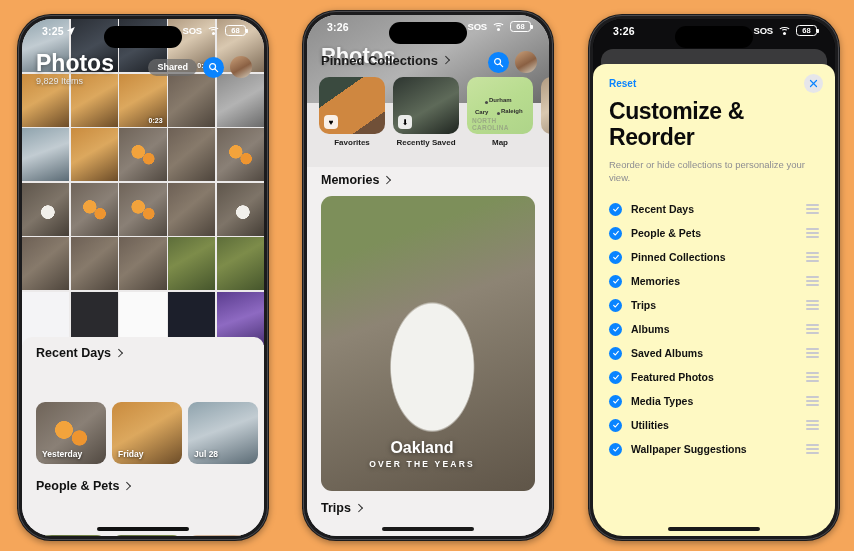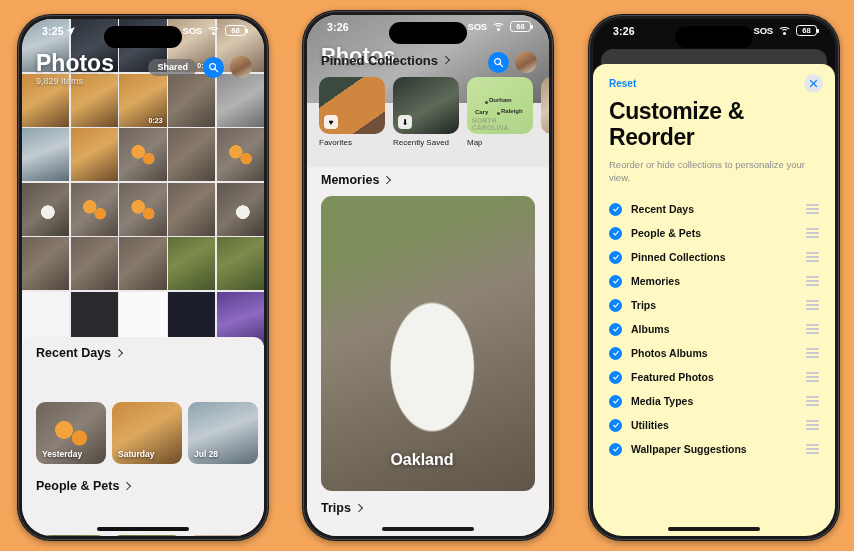--- a/index.html
+++ b/index.html
@@ -164,21 +164,21 @@
   }
   .p2-actions { position:absolute; top:36px; right:12px; z-index:24; display:flex; gap:6px; align-items:center;}
   .p2-pinned-head {
     position:absolute; top: 38px; left: 14px; z-index: 23;
     display:flex; align-items:center; gap:5px;
     font-size: 13px; font-weight: bold; color:#1a1a1a;
   }
   .pin-row { position:absolute; top: 62px; left: 12px; right:0; display:flex; gap:8px; z-index:23;}
   .pin-item { width: 66px; flex:0 0 auto; }
   .pin-thumb { width: 66px; height: 57px; border-radius: 10px; overflow:hidden; position:relative;}
-  .pin-cap { text-align:left; font-size: 8px; color:#1c1c1c; margin-top: 4px; font-weight:400;}
+  .pin-cap { text-align:center; font-size: 8px; color:#1c1c1c; margin-top: 4px; font-weight:700;}
   .pin-badge {
     position:absolute; left: 5px; bottom: 5px; width: 14px; height: 14px;
     border-radius: 4px; background: rgba(255,255,255,.88);
     display:flex; align-items:center; justify-content:center; font-size: 8px;
   }
   .p2-body { position:absolute; top: 152px; left:0; right:0; bottom:0; background:#f2f0f0;}
   .memory-card {
     position: relative; margin: 5px 14px 0 14px; height: 295px;
     border-radius: 11px; overflow:hidden;
   }
@@ -324,21 +324,21 @@
         <div class="p1-sheet">
           <div class="sec-head">
             <span>Recent Days</span>
             <span class="chev"></span>
           </div>
           <div class="row-scroll">
             <div class="card im-mush">
               <span class="lbl">Yesterday</span>
             </div>
             <div class="card im-dog">
-              <span class="lbl">Saturday</span>
+              <span class="lbl">Friday</span>
             </div>
             <div class="card im-room">
               <span class="lbl">Jul 28</span>
             </div>
 
           </div>
 
           <div class="sec-head" style="padding-top:15px">
             <span>People &amp; Pets</span>
             <span class="chev"></span>
@@ -425,20 +425,21 @@
         </div>
 
         <div class="p2-body">
           <div class="sec-head" style="padding:6px 0 4px 14px">
             <span>Memories</span>
             <span class="chev"></span>
           </div>
           <div class="memory-card im-flower">
             <div class="memory-text">
               <div class="memory-title">Oakland</div>
+              <div class="memory-sub">OVER THE YEARS</div>
             </div>
           </div>
           <div class="sec-head" style="padding:10px 0 4px 14px">
             <span>Trips</span>
             <span class="chev"></span>
           </div>
           <div class="row-scroll">
             <div class="card im-teal" style="height:30px"></div>
             <div class="card im-dog" style="height:30px"></div>
             <div class="card im-forest" style="height:30px"></div>
@@ -562,21 +563,21 @@
                   <i></i>
                   <i></i>
                 </span>
             </div>
             <div class="opt-row">
               <span class="opt-check">
                   <svg width="8" height="8" viewBox="0 0 24 24">
                     <polyline points="5,13 10,18 19,7" fill="none" stroke="#fff" stroke-width="3.4" stroke-linecap="round" stroke-linejoin="round"></polyline>
                   </svg>
                 </span>
-              <span class="opt-label">Photos Albums</span>
+              <span class="opt-label">Saved Albums</span>
               <span class="grip">
                   <i></i>
                   <i></i>
                   <i></i>
                 </span>
             </div>
             <div class="opt-row">
               <span class="opt-check">
                   <svg width="8" height="8" viewBox="0 0 24 24">
                     <polyline points="5,13 10,18 19,7" fill="none" stroke="#fff" stroke-width="3.4" stroke-linecap="round" stroke-linejoin="round"></polyline>

